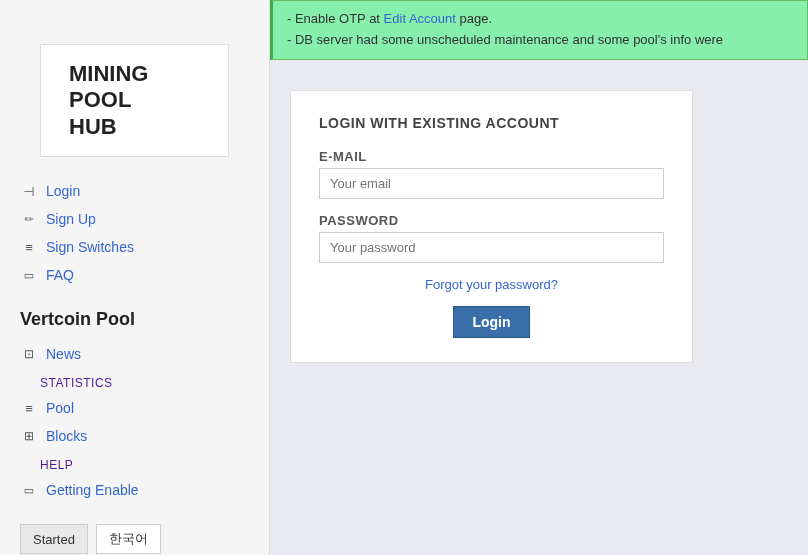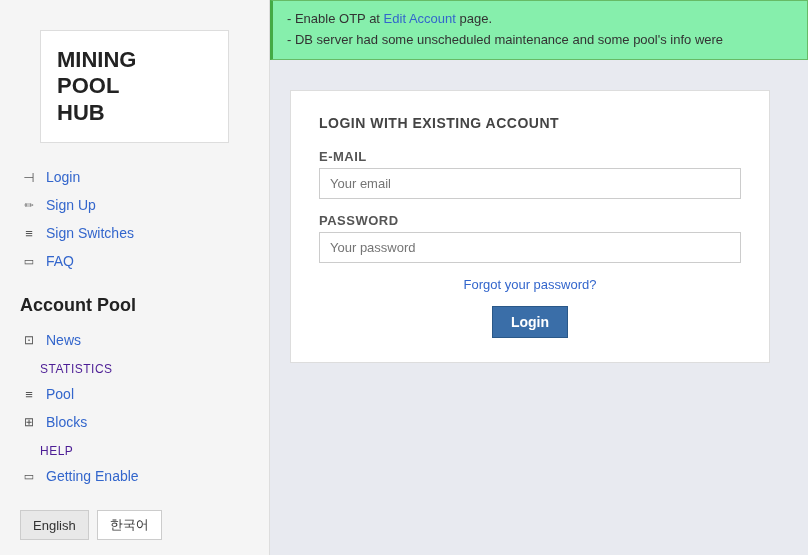--- a/index.html
+++ b/index.html
@@ -20,22 +20,22 @@
       background: #f5f5f5;
       padding: 20px 0;
       display: flex;
       flex-direction: column;
       border-right: 1px solid #ddd;
     }
 
     .logo-box {
       background: white;
       border: 1px solid #ddd;
-      margin: 10px 20px 20px 20px;
-      padding: 16px 16px;
+      margin: 24px 20px 20px 20px;
+      padding: 16px 28px;
     }
 
     .logo-text {
       font-size: 22px;
       font-weight: 900;
       color: #222;
       line-height: 1.2;
     }
 
     .nav-section {
@@ -130,21 +130,21 @@
       padding: 20px;
       display: flex;
       flex-direction: column;
       align-items: flex-start;
     }
 
     .login-card {
       background: white;
       border: 1px solid #ddd;
       padding: 24px 28px;
-      width: 480px;
+      width: 403px;
       margin-top: 10px;
     }
 
     .login-title {
       font-size: 14px;
       font-weight: bold;
       color: #444;
       letter-spacing: 0.5px;
       margin-bottom: 18px;
     }
@@ -231,21 +231,21 @@
     <a class="nav-item">
       <span class="nav-icon icon-autoswitch"></span>
       <span>Sign Switches</span>
     </a>
     <a class="nav-item">
       <span class="nav-icon icon-faq"></span>
       <span>FAQ</span>
     </a>
   </div>
 
-  <div class="pool-title">Account Pool</div>
+  <div class="pool-title">Vertcoin Pool</div>
 
   <div class="nav-section">
     <a class="nav-item">
       <span class="nav-icon icon-news"></span>
       <span>News</span>
     </a>
 
     <div class="section-label">STATISTICS</div>
 
     <a class="nav-item">
@@ -259,21 +259,21 @@
 
     <div class="section-label">HELP</div>
 
     <a class="nav-item">
       <span class="nav-icon icon-getting-started"></span>
       <span>Getting Enable</span>
     </a>
   </div>
 
   <div class="lang-section">
-    <button class="lang-btn active">English</button>
+    <button class="lang-btn active">Started</button>
     <button class="lang-btn">한국어</button>
   </div>
 </div>
 
 <div class="main">
 
   <div class="announcement-bar">
     <span>- Enable OTP at </span><a href="#">Edit Account</a><span> page.</span><br>
     <span>- DB server had some unscheduled maintenance and some pool's info were</span>
   </div>

